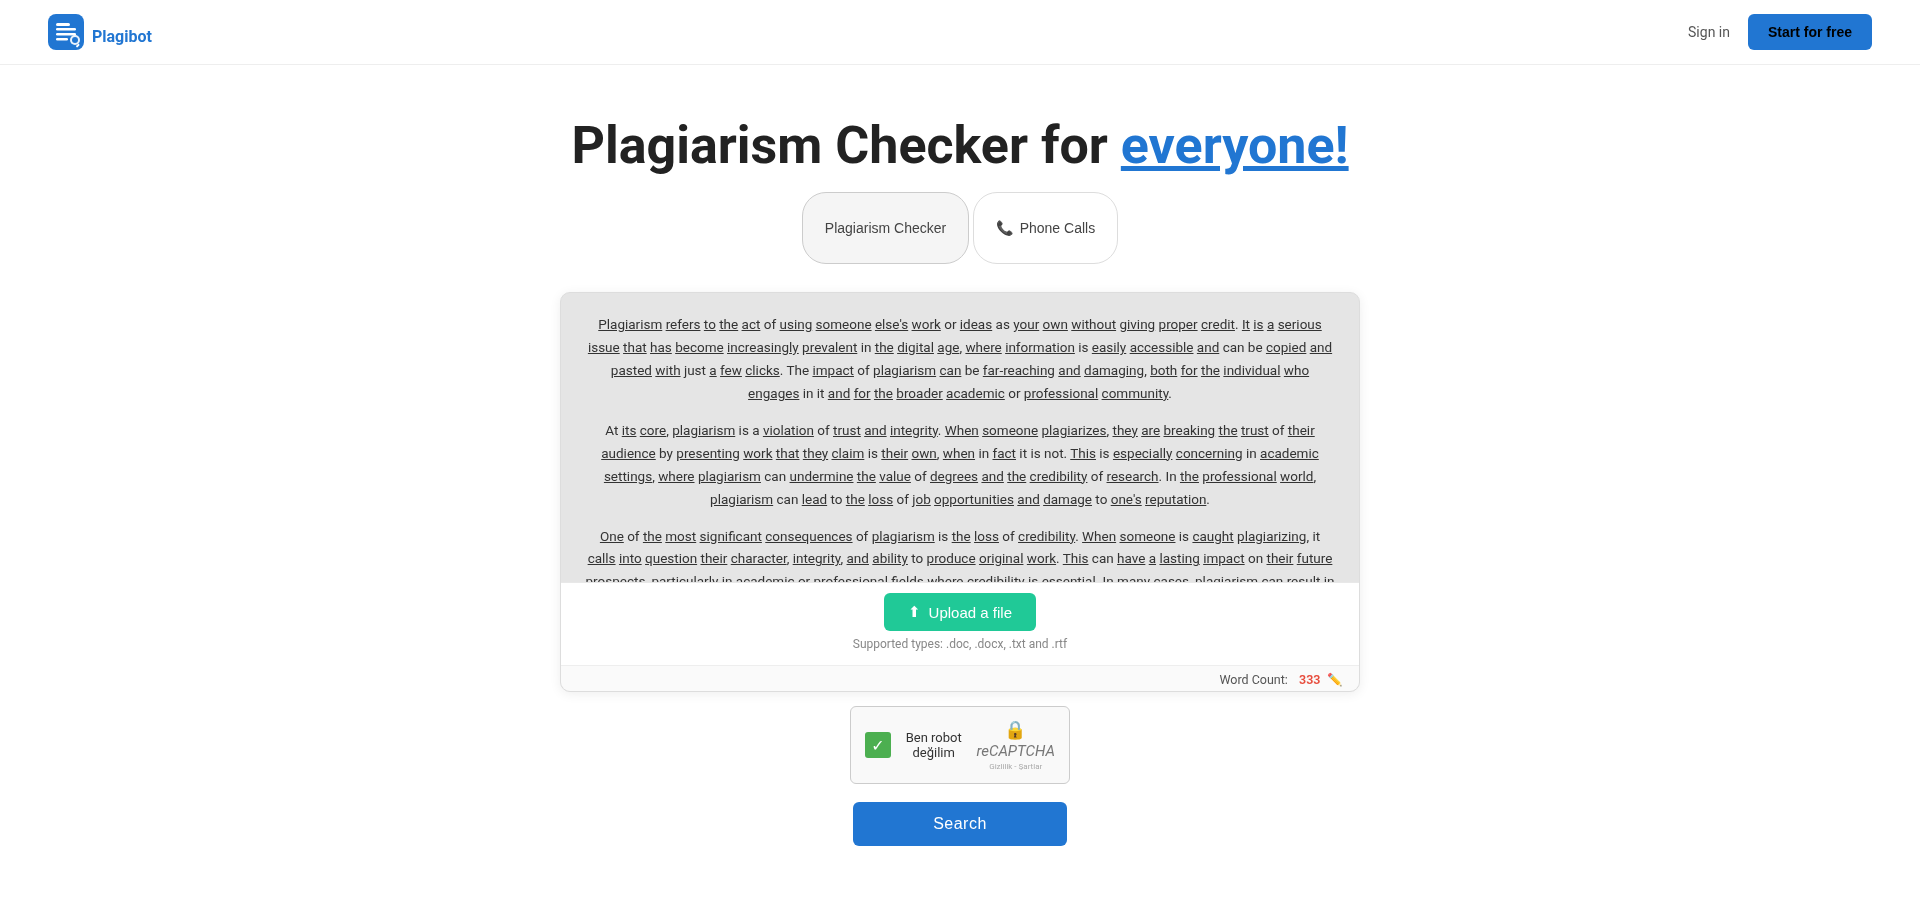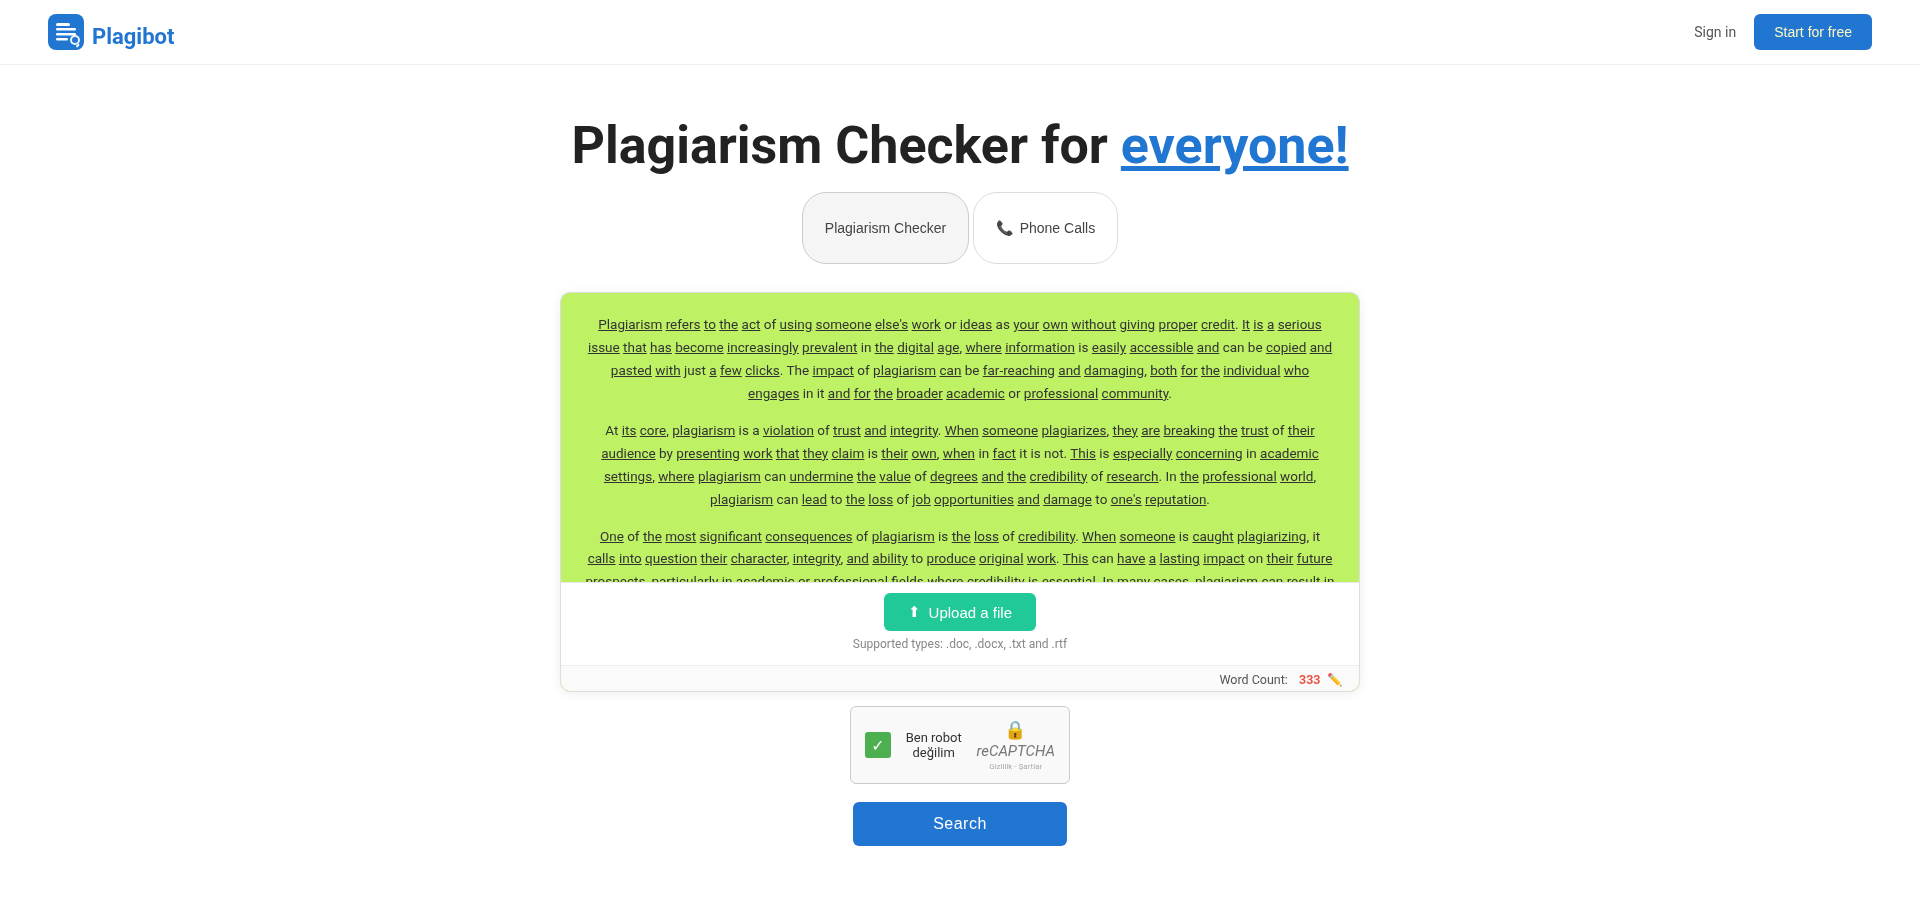--- a/index.html
+++ b/index.html
@@ -22,44 +22,44 @@
       display: flex;
       align-items: center;
       gap: 8px;
       text-decoration: none;
     }
     .logo-icon {
       width: 36px;
       height: 36px;
     }
     .logo-text {
-      font-size: 22px;
+      font-size: 16px;
       font-weight: 700;
       color: #2176d2;
       margin-top: 8px;
     }
     .header-actions {
       display: flex;
       align-items: center;
       gap: 18px;
     }
     .sign-in-link {
       color: #555;
       font-size: 14px;
       text-decoration: none;
       cursor: pointer;
     }
     .start-free-btn {
       background: #2176d2;
-      color: #fef9c3;
+      color: #000000;
       border: none;
       border-radius: 6px;
       padding: 10px 20px;
       font-size: 14px;
-      font-weight: 400;
+      font-weight: 700;
       cursor: pointer;
     }
 
     
     .hero {
       text-align: center;
       padding: 50px 20px 24px;
     }
     .hero-title {
       font-size: 52px;
@@ -102,21 +102,21 @@
     .tab.active {
       background: #f5f5f5;
       border-color: #ccc;
       font-weight: 500;
     }
 
     
     .checker-card {
       max-width: 800px;
       margin: 0 auto;
-      background: #bef264;
+      background: #e5e5e5;
       border: 1px solid #ddd;
       border-radius: 10px;
       overflow: hidden;
       box-shadow: 0 2px 12px rgba(0,0,0,0.07);
     }
 
     
     .text-area-wrapper {
       position: relative;
       min-height: 270px;

